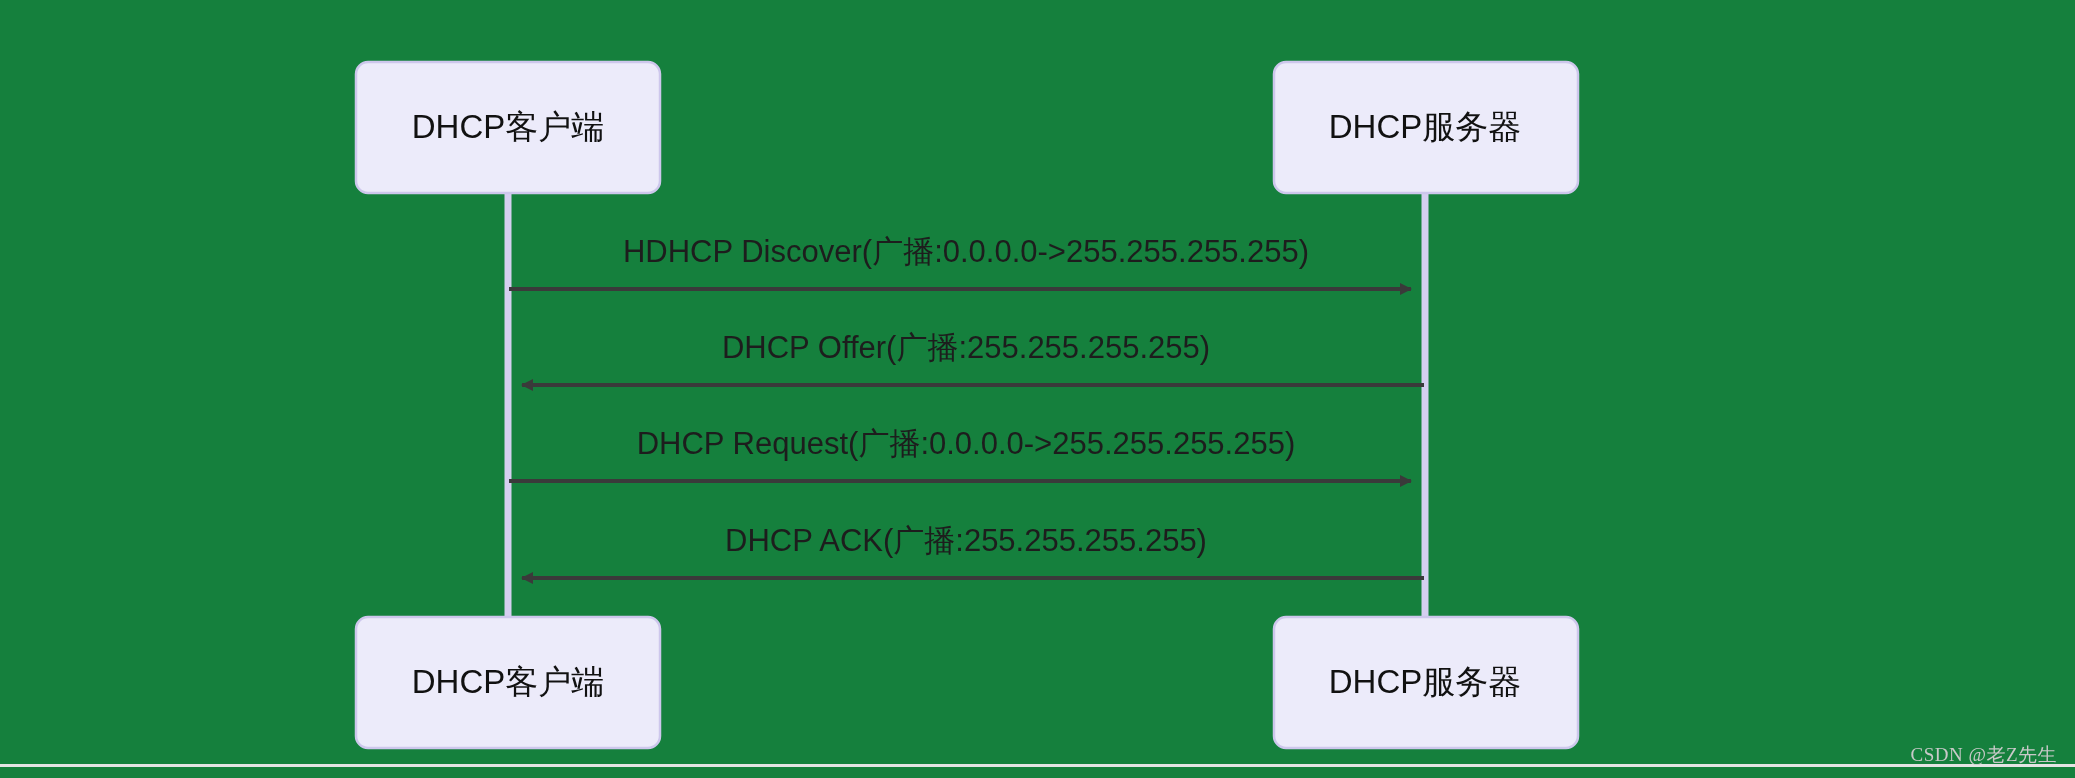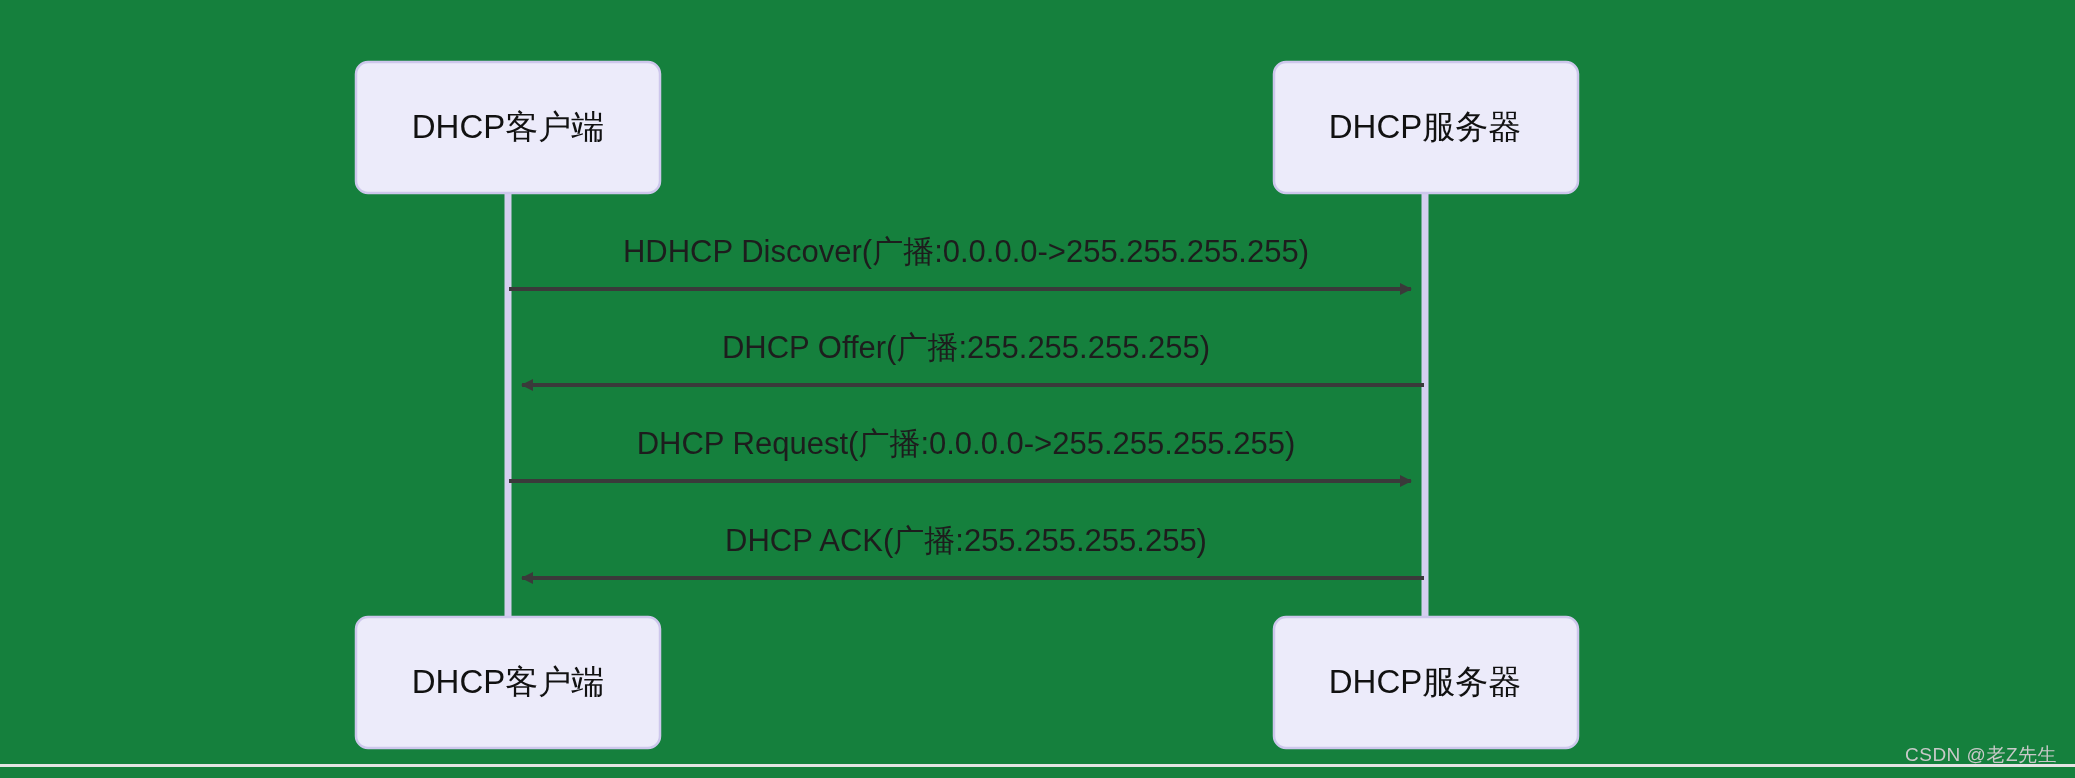--- a/index.html
+++ b/index.html
@@ -43,21 +43,21 @@
   .msg-label {
     font-family: "Liberation Sans", "DejaVu Sans", sans-serif;
     font-size: 31px;
     fill: #1d1d1d;
     text-anchor: middle;
   }
   .watermark {
     position: absolute;
     right: 18px;
     top: 742px;
-    font-family: Liberation Sans, sans-serif;
+    font-family: Liberation Serif, serif;
     font-size: 19px;
     color: #c9c9c9;
     letter-spacing: 0.5px;
     white-space: nowrap;
     user-select: none;
   }
 </style>
 </head>
 <body>
 

